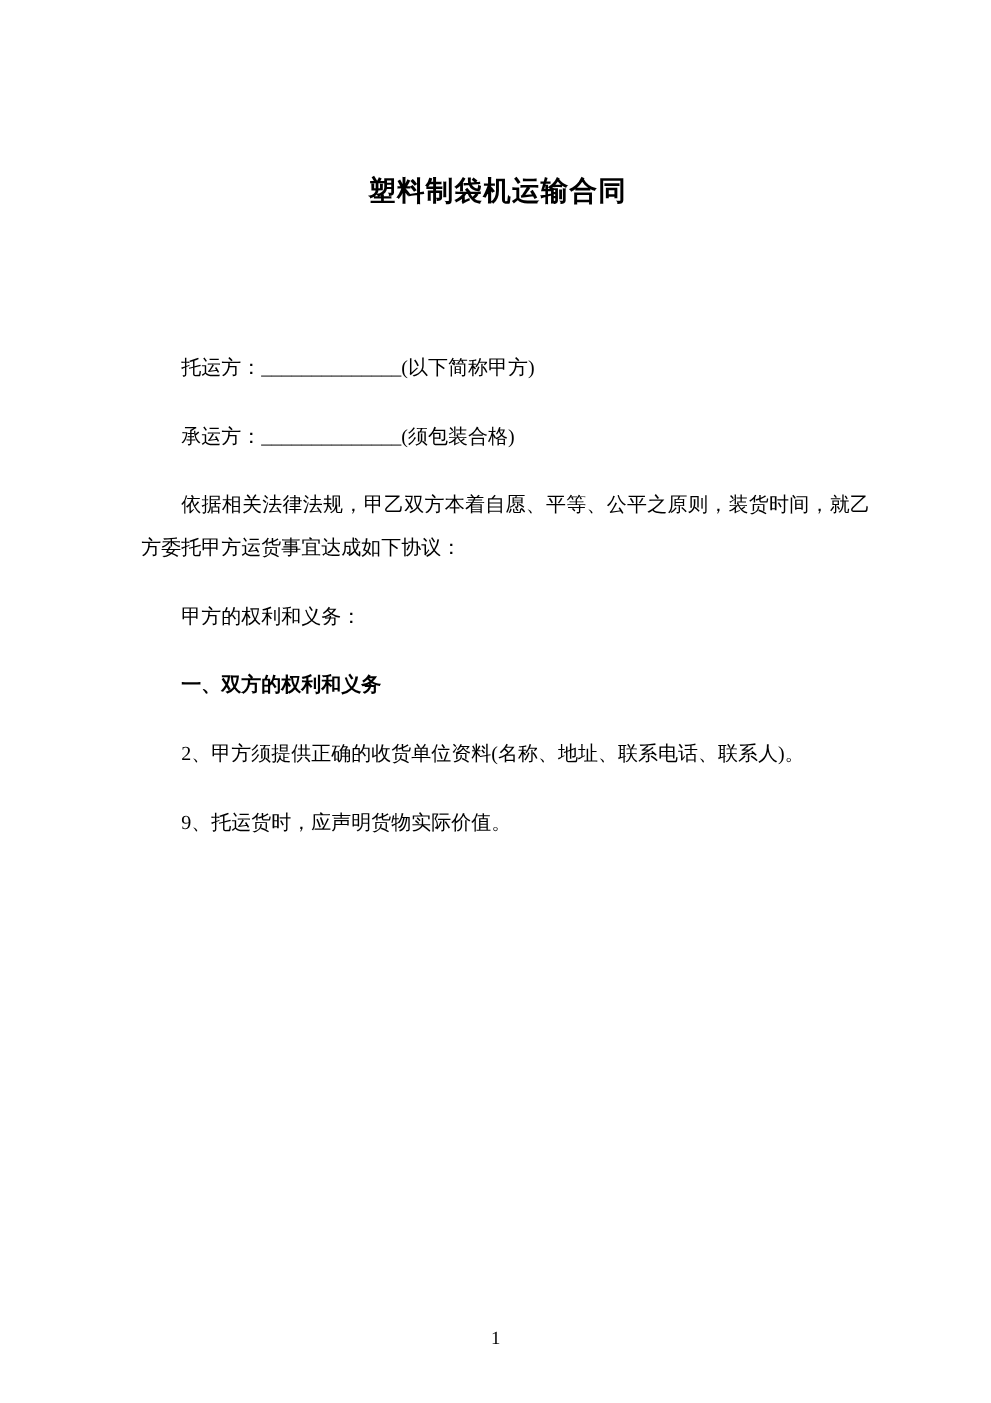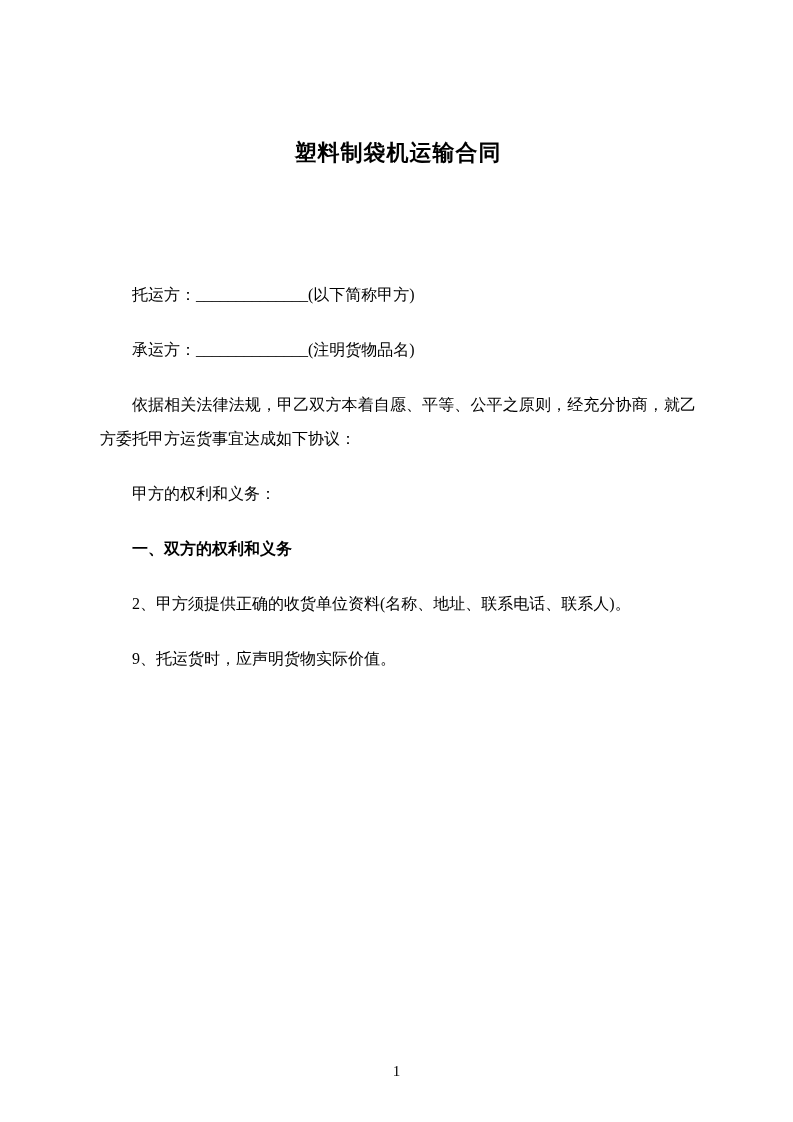--- a/index.html
+++ b/index.html
@@ -27,20 +27,21 @@
     letter-spacing: 1px;
     line-height: 30px;
   }
   .para {
     font-size: 16px;
     line-height: 34px;
     text-indent: 2em;
     text-align: justify;
     margin-top: 21px;
     word-break: break-all;
+    margin-left: 13px;
   }
   .para.first-party {
     margin-top: 110px;
   }
   .para.bold {
     font-weight: bold;
   }
   .page-number {
     position: absolute;
     bottom: 42px;
@@ -54,23 +55,23 @@
 </head>
 <body>
 
 <div class="page">
   <div class="content">
 
     <h1 class="doc-title">塑料制袋机运输合同</h1>
 
     <p class="para first-party">托运方：______________(以下简称甲方)</p>
 
-    <p class="para">承运方：______________(注明货物品名)</p>
+    <p class="para">承运方：______________(须包装合格)</p>
 
-    <p class="para">依据相关法律法规，甲乙双方本着自愿、平等、公平之原则，经充分协商，就乙方委托甲方运货事宜达成如下协议：</p>
+    <p class="para">依据相关法律法规，甲乙双方本着自愿、平等、公平之原则，装货时间，就乙方委托甲方运货事宜达成如下协议：</p>
 
     <p class="para">甲方的权利和义务：</p>
 
     <p class="para bold">一、双方的权利和义务</p>
 
 
     <p class="para">2、甲方须提供正确的收货单位资料(名称、地址、联系电话、联系人)。</p>
 
 
 

